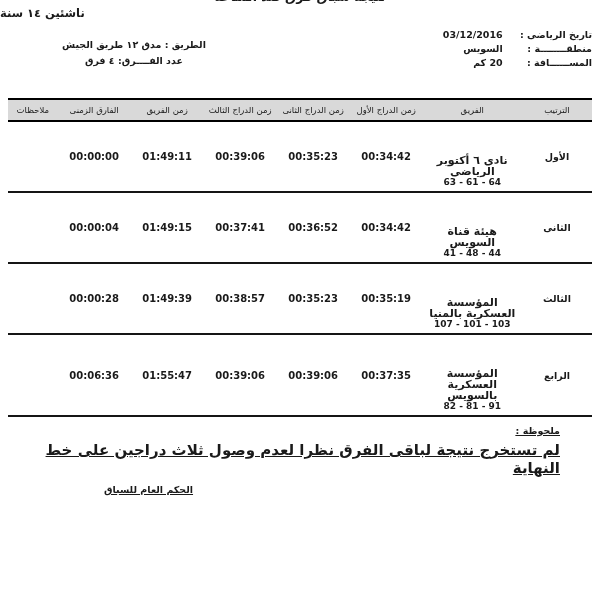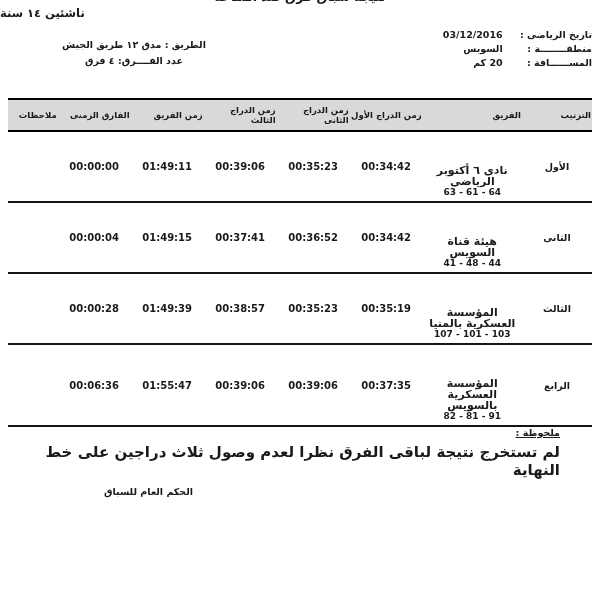--- a/index.html
+++ b/index.html
@@ -39,38 +39,38 @@
     border-collapse:collapse;
     width:584px;margin:13px 8px 0 8px;
     table-layout:fixed;
   }
   th{
     background:#d9d9d9;
     border-top:2px solid #000;
     border-bottom:2px solid #000;
     font-size:8.5px;
     padding:5px 1px;
-    text-align:right;
-    font-weight:bold;
+    text-align:center;
+    font-weight:normal;
   }
   td{
     border-bottom:2px solid #151515;
     text-align:center;
     vertical-align:middle;
     padding:3px 1px;
     font-size:10px;
     height:24px;
   }
   .team-name{font-size:11px;line-height:11px;margin-top:30px;}
   .riders{font-size:9px;line-height:11px;direction:ltr;unicode-bidi:isolate;}
   .time{direction:ltr;unicode-bidi:isolate;}
   .rank{font-size:9.5px;}
 
   
-  .footer{margin-top:0;padding:0 40px 0 8px;}
+  .footer{margin-top:8px;padding:0 40px 0 8px;text-decoration:underline;}
   .note-label{font-size:9.5px;text-decoration:underline;text-align:right;}
   .note-text{font-size:15px;text-align:right;margin-top:5px;}
   .signature{font-size:9.5px;text-align:left;padding-left:96px;margin-top:7px;}
 </style>
 </head>
 <body>
 
 <div class="doc">
 
   <div class="clipped-title">

